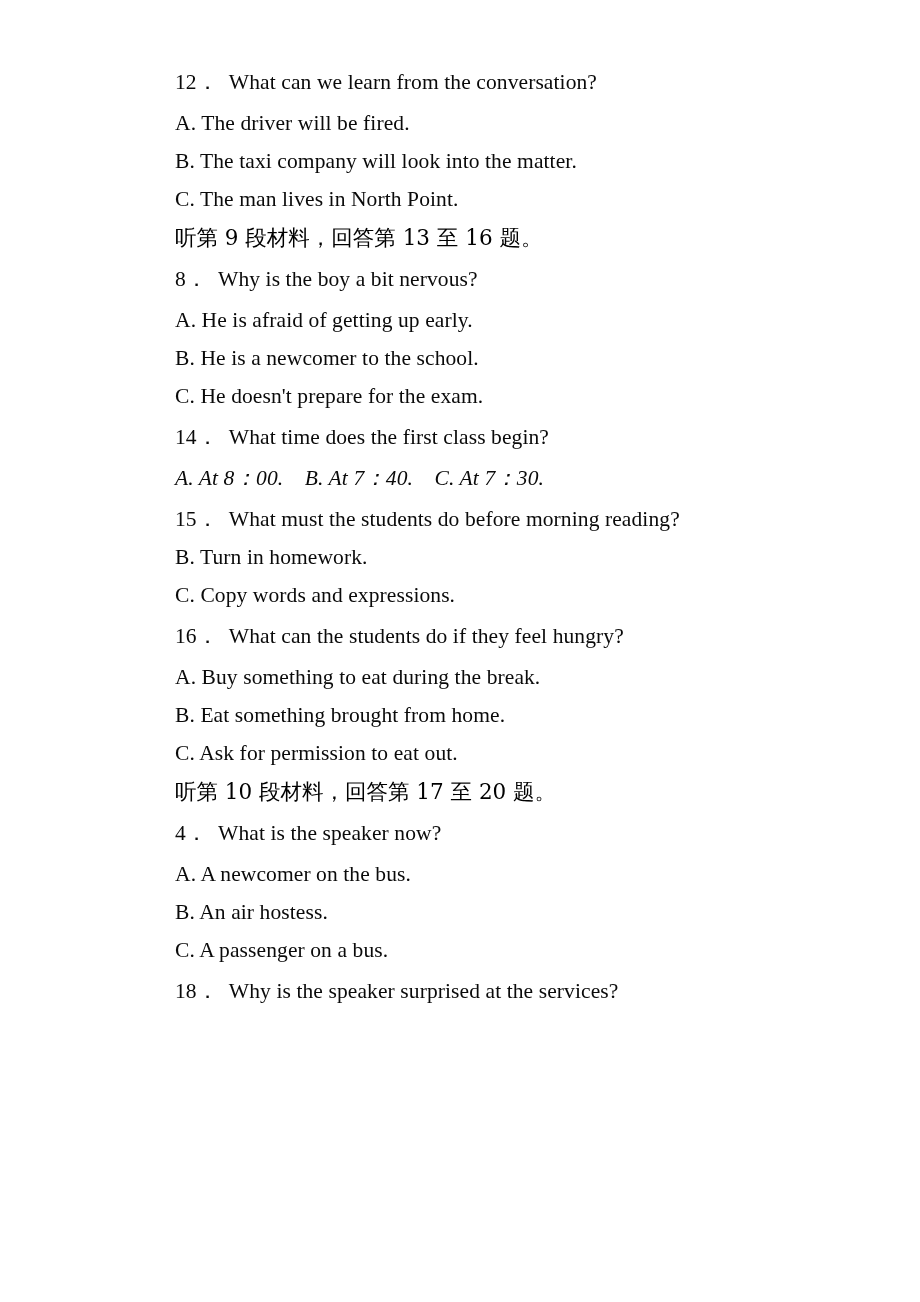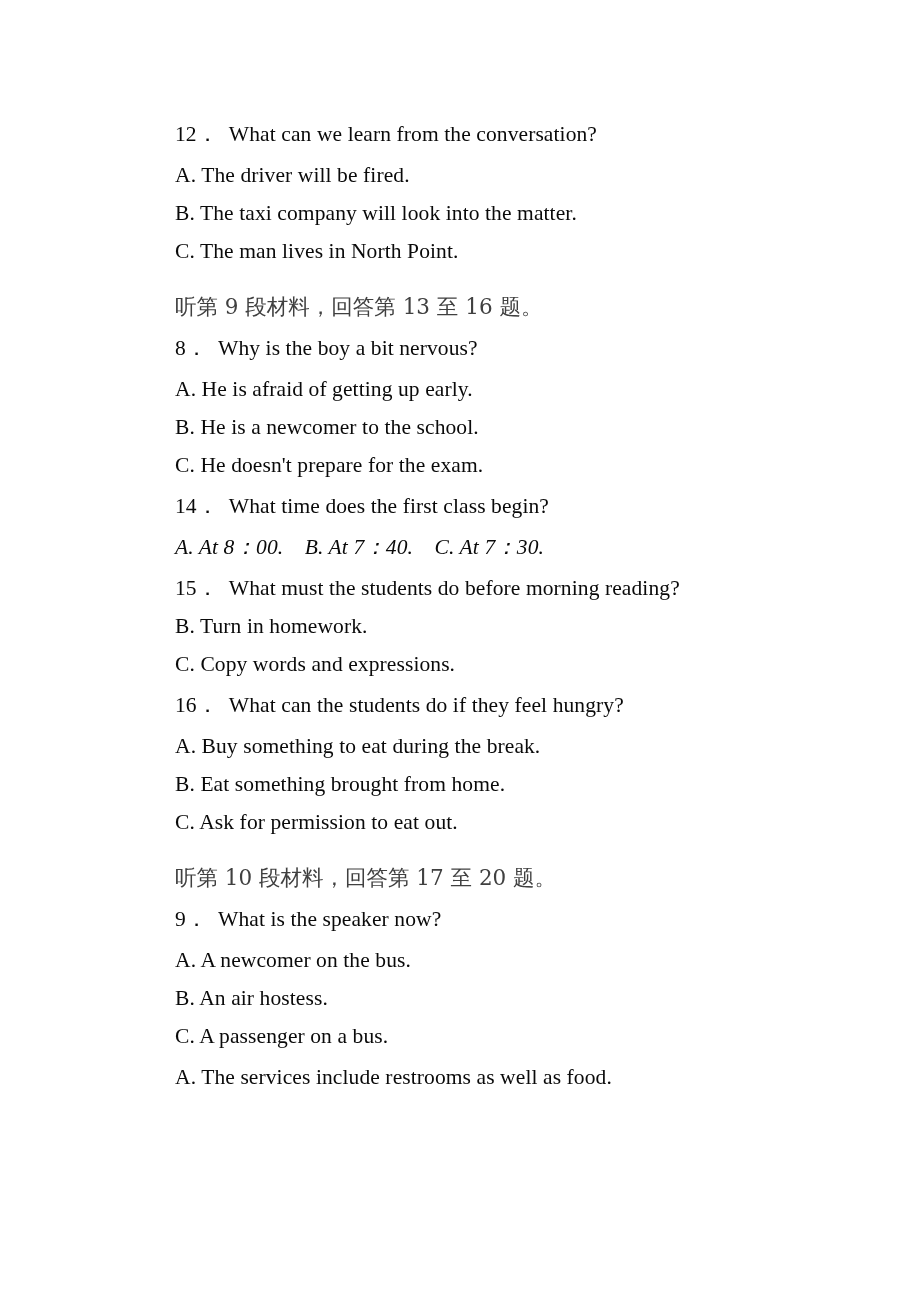--- a/index.html
+++ b/index.html
@@ -19,21 +19,21 @@
   }
 
   .page {
     position: absolute;
     left: 0;
     top: 0;
     width: 920px;
     height: 1302px;
     background: #ffffff;
     box-sizing: border-box;
-    padding: 112px 0 0 175px;
+    padding: 60px 0 0 175px;
   }
 
   .exam-body {
     width: 700px;
   }
 
   
   .line {
     font-size: 21.5px;
     line-height: 38px;
@@ -50,23 +50,23 @@
   
   .option-line.first-option {
     margin-top: 3px;
   }
 
   
   .directive-line {
     font-size: 21.5px;
     line-height: 38px;
     white-space: pre;
-    color: #404040;
+    color: #000000;
     font-family: "DejaVu Serif", "Liberation Serif", serif;
-    margin-top: 18px;
+    margin-top: 1px;
   }
 
   
   .inline-options {
     white-space: pre;
     font-style: italic;
   }
 </style>
 </head>
 <body>
@@ -85,19 +85,19 @@
       <div class="line question-line">14．  What time does the first class begin?</div>
       <div class="line option-line inline-options first-option">A. At 8：00.　B. At 7：40.　C. At 7：30.</div>
       <div class="line question-line">15．  What must the students do before morning reading?</div>
       <div class="line option-line">B. Turn in homework.</div>
       <div class="line option-line">C. Copy words and expressions.</div>
       <div class="line question-line">16．  What can the students do if they feel hungry?</div>
       <div class="line option-line first-option">A. Buy something to eat during the break.</div>
       <div class="line option-line">B. Eat something brought from home.</div>
       <div class="line option-line">C. Ask for permission to eat out.</div>
       <div class="directive-line">听第 10 段材料，回答第 17 至 20 题。</div>
-      <div class="line question-line">9．  What is the speaker now?</div>
+      <div class="line question-line">4．  What is the speaker now?</div>
       <div class="line option-line first-option">A. A newcomer on the bus.</div>
       <div class="line option-line">B. An air hostess.</div>
       <div class="line option-line">C. A passenger on a bus.</div>
-      <div class="line option-line first-option">A. The services include restrooms as well as food.</div>
+      <div class="line question-line">18．  Why is the speaker surprised at the services?</div>
     </div>
 </div>
 
 </body></html>

